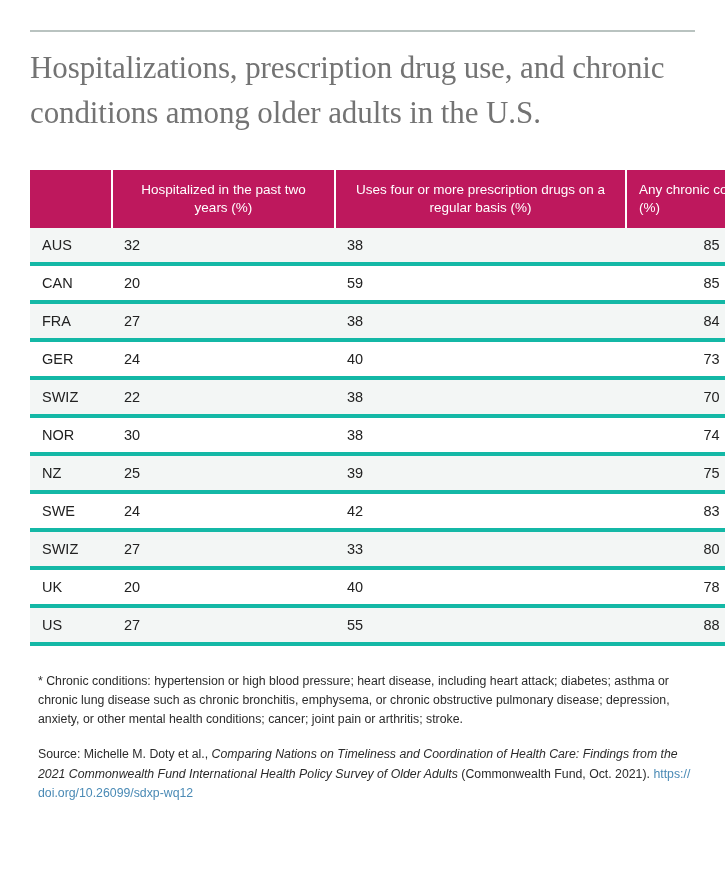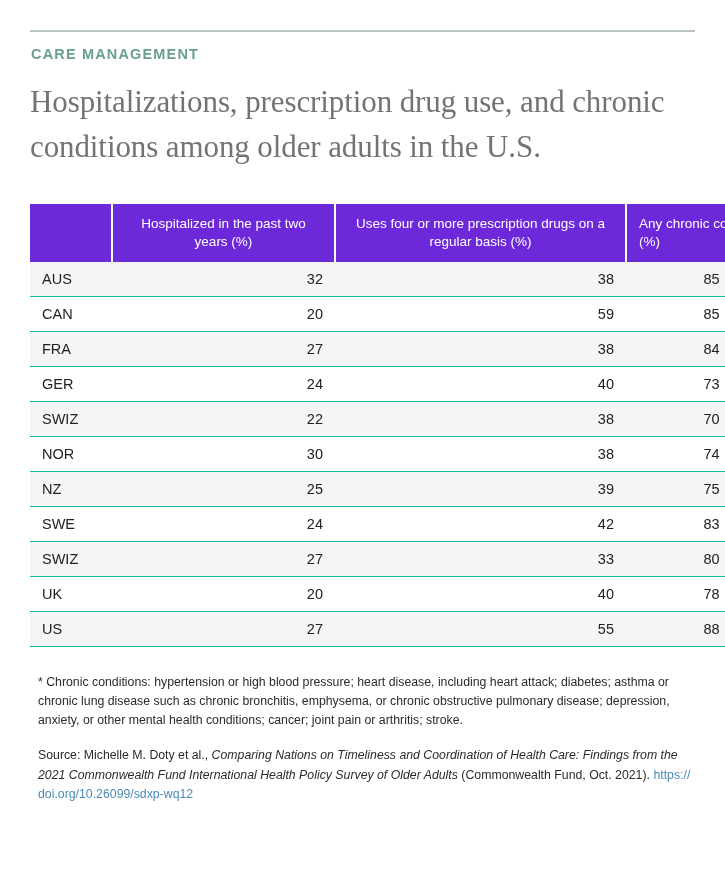--- a/index.html
+++ b/index.html
@@ -50,45 +50,45 @@
     margin: 0 0 34px 0;
     letter-spacing: -0.1px;
   }
   table.data {
     border-collapse: collapse;
     width: 665px;
     table-layout: fixed;
     font-size: 14px;
   }
   table.data thead th {
-    background: #6d28d9;
+    background: #be185d;
     color: #ffffff;
     font-weight: normal;
     font-size: 13.5px;
     line-height: 1.35;
     padding: 11px 12px;
     vertical-align: middle;
     border-right: 2px solid #ffffff;
     margin-left: 44px;
   }
   table.data thead th:last-child { border-right: none; }
   th.col-country { width: 57px; }
   th.col-hosp { width: 197px; text-align: center; }
   th.col-drugs { width: 265px; }
   th.col-chronic { width: 146px; text-align: left; }
   table.data tbody td {
     padding: 9px 12px;
     font-size: 14.5px;
     color: #222222;
-    border-bottom: 1px solid #14b8a6;
+    border-bottom: 4px solid #14b8a6;
   }
   tbody tr:nth-child(odd) td { background: #f3f6f5; }
   tbody tr:nth-child(even) td { background: #ffffff; }
   td.country { text-align: left; color: #1a1a1a; }
-  td.num { text-align: right; }
+  td.num { text-align: left; }
   td.num-chronic { text-align: center; }
   .notes {
     margin-top: 26px;
     font-size: 12.3px;
     line-height: 1.55;
     color: #2b2b2b;
     max-width: 662px;
   }
   .notes p { margin: 0 0 16px 8px; }
   .notes p:last-child { margin-bottom: 0; }
@@ -103,21 +103,20 @@
 </style>
 </head>
 <body>
 
 <div class="page">
 
   <div class="top-rule"></div>
 
   <div class="content">
 
-    <div class="eyebrow">CARE MANAGEMENT</div>
 
     <h1 class="title">Hospitalizations, prescription drug use, and chronic conditions among older adults in the U.S.</h1>
 
     <table class="data">
       <thead>
         <tr>
           <th class="col-country"></th>
           <th class="col-hosp">Hospitalized in the past two years (%)</th>
           <th class="col-drugs">Uses four or more prescription drugs on a regular basis (%)</th>
           <th class="col-chronic">Any chronic condition* (%)</th>

